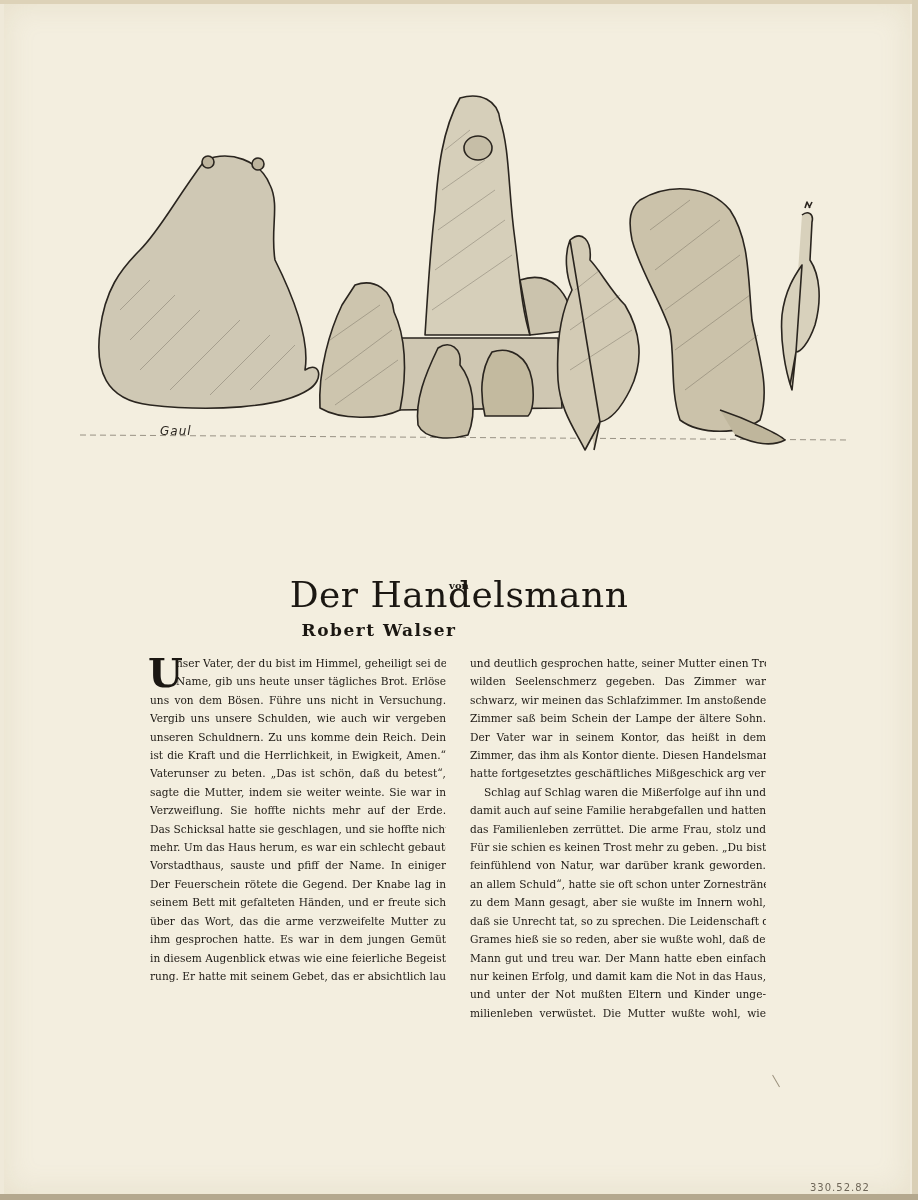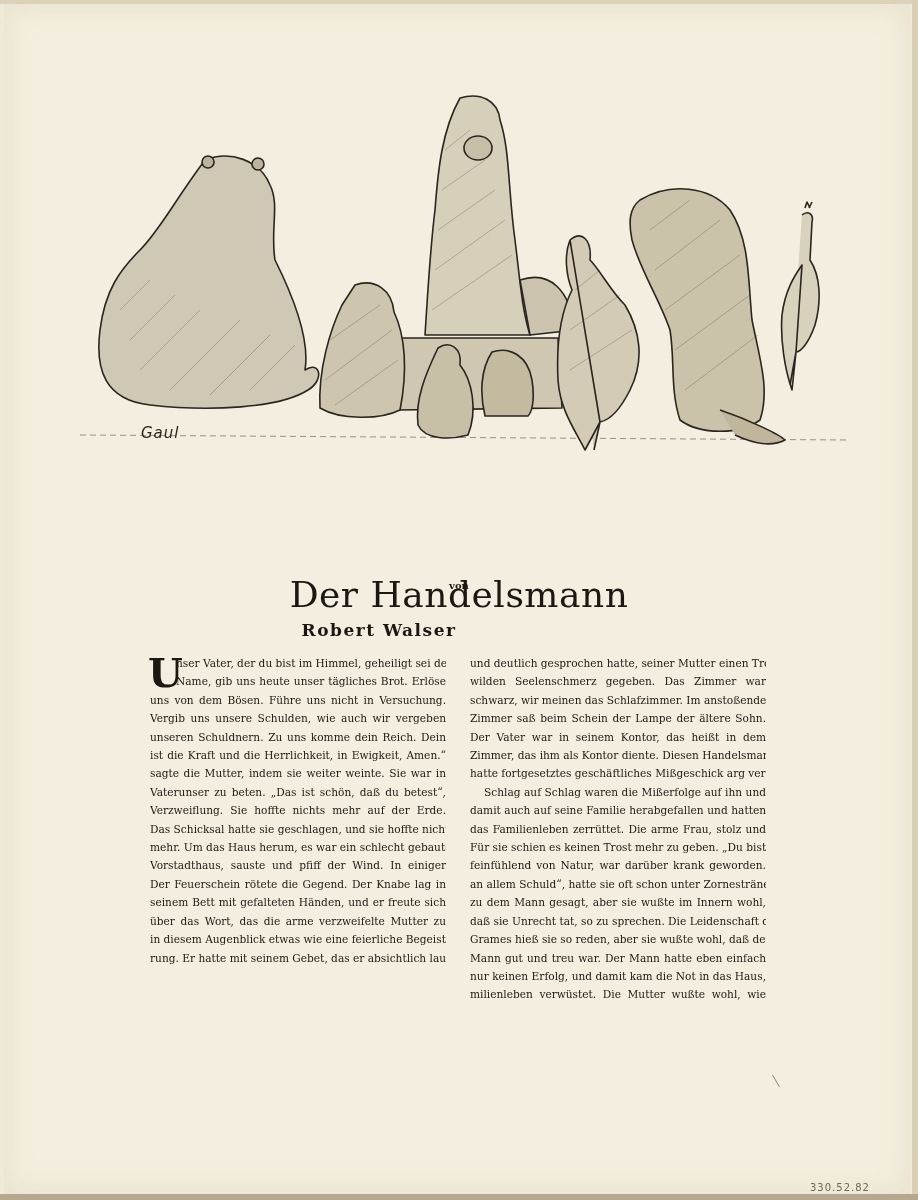--- a/index.html
+++ b/index.html
@@ -56,24 +56,24 @@
       top: 90px;
       width: 780px;
       height: 370px;
     }
     .illustration svg {
       width: 100%;
       height: 100%;
     }
     .signature {
       position: absolute;
-      left: 141px;
+      left: 160px;
       top: 424px;
       font-family: "DejaVu Sans", sans-serif;
-      font-size: 15px;
+      font-size: 12px;
       font-style: italic;
       letter-spacing: 1px;
       color: #2b2620;
     }
 
     
     .title {
       position: absolute;
       left: 0;
       top: 528px;
@@ -218,29 +218,30 @@
 <div class="author">Robert Walser</div>
 
 <div class="column col-left">
   <span class="dropcap">U</span>
   <span class="line dropcap-line">nser Vater, der du bist im Himmel, geheiligt sei dein</span>
   <span class="line dropcap-line">Name, gib uns heute unser tägliches Brot. Erlöse</span>
   <span class="line">uns von dem Bösen. Führe uns nicht in Versuchung.</span>
   <span class="line">Vergib uns unsere Schulden, wie auch wir vergeben</span>
   <span class="line">unseren Schuldnern. Zu uns komme dein Reich. Dein</span>
   <span class="line">ist die Kraft und die Herrlichkeit, in Ewigkeit, Amen.“</span>
+  <span class="line">Vaterunser zu beten. „Das ist schön, daß du betest“,</span>
   <span class="line">sagte die Mutter, indem sie weiter weinte. Sie war in</span>
-  <span class="line">Vaterunser zu beten. „Das ist schön, daß du betest“,</span>
   <span class="line">Verzweiflung. Sie hoffte nichts mehr auf der Erde.</span>
   <span class="line">Das Schicksal hatte sie geschlagen, und sie hoffte nichts</span>
   <span class="line">mehr. Um das Haus herum, es war ein schlecht gebautes</span>
-  <span class="line">Vorstadthaus, sauste und pfiff der Wind. In einiger</span>
+  <span class="line">Vorstadthaus, sauste und pfiff der Name. In einiger</span>
   <span class="line">Der Feuerschein rötete die Gegend. Der Knabe lag in</span>
   <span class="line">seinem Bett mit gefalteten Händen, und er freute sich</span>
   <span class="line">über das Wort, das die arme verzweifelte Mutter zu</span>
+  <span class="line">ihm gesprochen hatte. Es war in dem jungen Gemüt</span>
   <span class="line">in diesem Augenblick etwas wie eine feierliche Begeiste-</span>
   <span class="line">rung. Er hatte mit seinem Gebet, das er absichtlich laut</span>
 </div>
 
 <div class="column col-right">
   <span class="line">und deutlich gesprochen hatte, seiner Mutter einen Trost im</span>
   <span class="line">wilden Seelenschmerz gegeben. Das Zimmer war</span>
   <span class="line">schwarz, wir meinen das Schlafzimmer. Im anstoßenden</span>
   <span class="line">Zimmer saß beim Schein der Lampe der ältere Sohn.</span>
   <span class="line">Der Vater war in seinem Kontor, das heißt in dem</span>
@@ -250,17 +251,18 @@
   <span class="line">damit auch auf seine Familie herabgefallen und hatten</span>
   <span class="line">das Familienleben zerrüttet. Die arme Frau, stolz und</span>
   <span class="line">Für sie schien es keinen Trost mehr zu geben. „Du bist</span>
   <span class="line">feinfühlend von Natur, war darüber krank geworden.</span>
   <span class="line">an allem Schuld“, hatte sie oft schon unter Zornestränen</span>
   <span class="line">zu dem Mann gesagt, aber sie wußte im Innern wohl,</span>
   <span class="line">daß sie Unrecht tat, so zu sprechen. Die Leidenschaft des</span>
   <span class="line">Grames hieß sie so reden, aber sie wußte wohl, daß der</span>
   <span class="line">Mann gut und treu war. Der Mann hatte eben einfach</span>
   <span class="line">nur keinen Erfolg, und damit kam die Not in das Haus,</span>
+  <span class="line">und unter der Not mußten Eltern und Kinder unge-</span>
   <span class="line">milienleben verwüstet. Die Mutter wußte wohl, wie</span>
 </div>
 
 <div class="pencil-mark"></div>
 <div class="catalog-number">330.52.82</div>
 
 </body></html>

